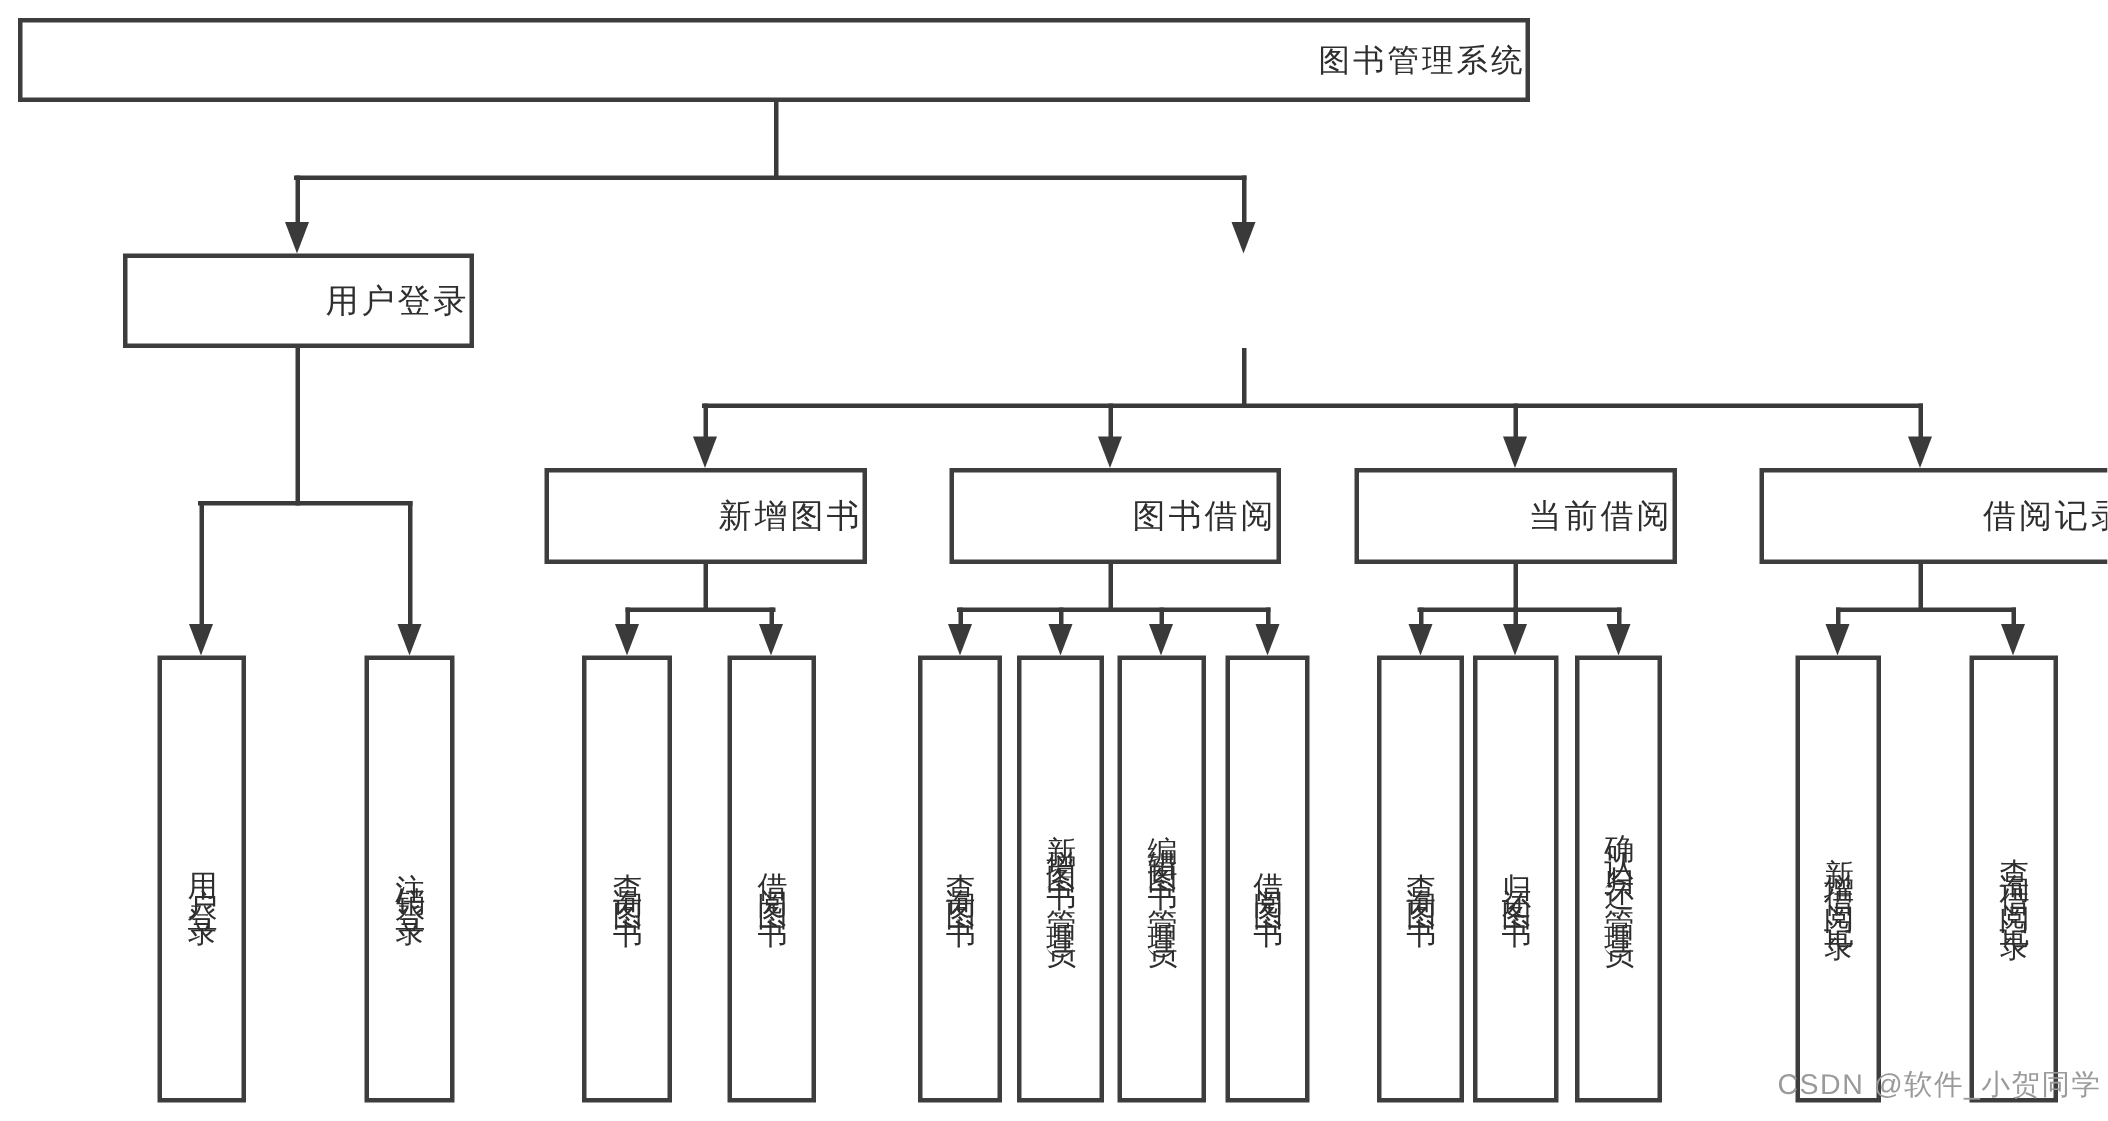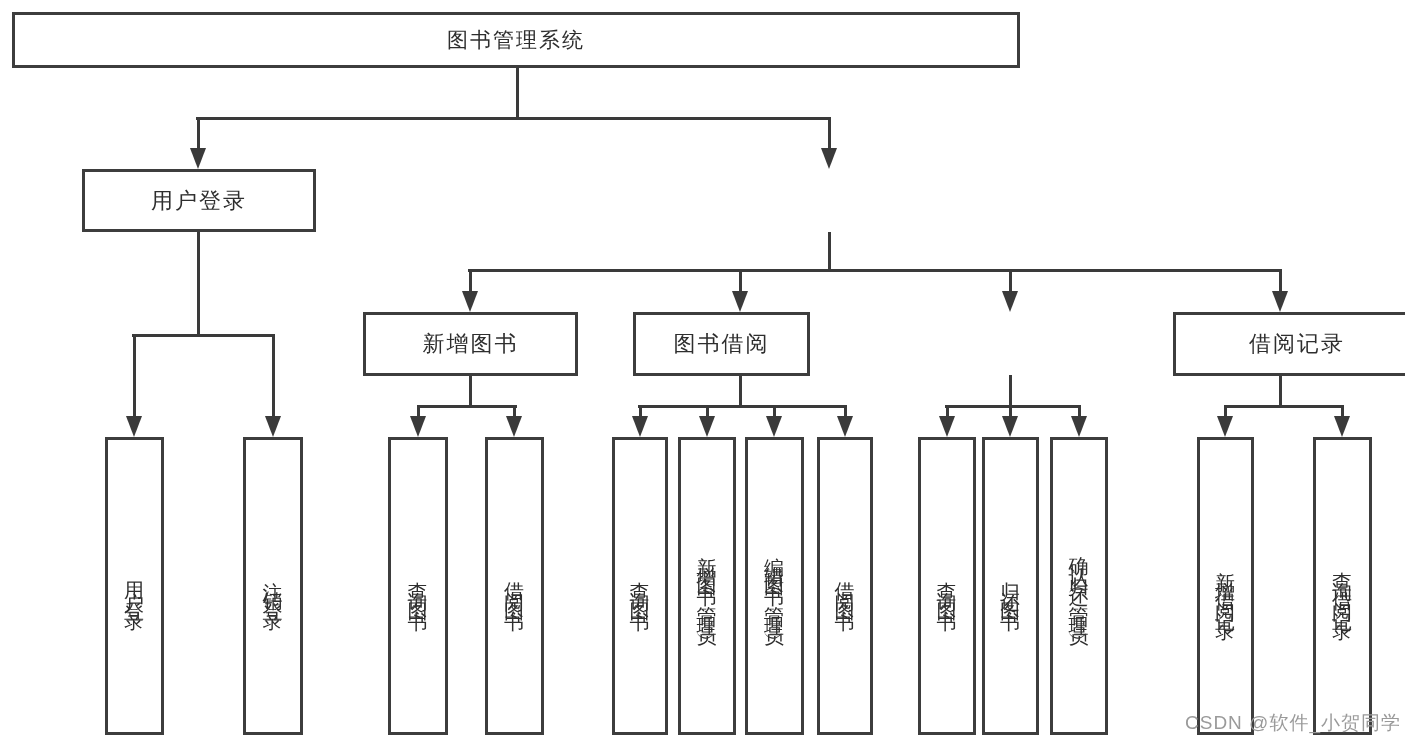--- a/index.html
+++ b/index.html
@@ -10,21 +10,21 @@
     font-family:"Liberation Sans",sans-serif;
     overflow:hidden;
   }
   .node{
     position:absolute;
     box-sizing:border-box;
     background:#ffffff;
     border:3px solid #3d3d3d;
     display:flex;
     align-items:center;
-    justify-content:center;
+    justify-content:flex-end;
     color:#2e2e2e;
     font-size:22px;
     letter-spacing:2px;
     z-index:2;
   }
   .node.top{font-size:21px;}
   .leaf{
     position:absolute;
     box-sizing:border-box;
     top:437px;height:298px;
@@ -97,22 +97,25 @@
   <div class="vl" style="left:739px;top:269px;height:24px;"></div>
   <div class="ah" style="left:732px;top:291px;"></div>
   <div class="vl" style="left:1009px;top:269px;height:24px;"></div>
   <div class="ah" style="left:1002px;top:291px;"></div>
   <div class="vl" style="left:1279px;top:269px;height:24px;"></div>
   <div class="ah" style="left:1272px;top:291px;"></div>
 
   <div class="node" style="left:363px;top:312px;width:215px;height:64px;">
     <span>新增图书</span>
   </div>
-  <div class="node" style="left:633px;top:312px;width:177px;height:64px;">
+  <div class="node" style="left:633px;top:312px;width:221px;height:64px;">
     <span>图书借阅</span>
+  </div>
+  <div class="node" style="left:903px;top:312px;width:215px;height:64px;">
+    <span>当前借阅</span>
   </div>
   <div class="node" style="left:1173px;top:312px;width:248px;height:64px;">
     <span>借阅记录</span>
   </div>
 
   <div class="vl" style="left:469px;top:375px;height:33px;"></div>
   <div class="vl" style="left:739px;top:375px;height:33px;"></div>
   <div class="vl" style="left:1009px;top:375px;height:33px;"></div>
   <div class="vl" style="left:1279px;top:375px;height:33px;"></div>
 

